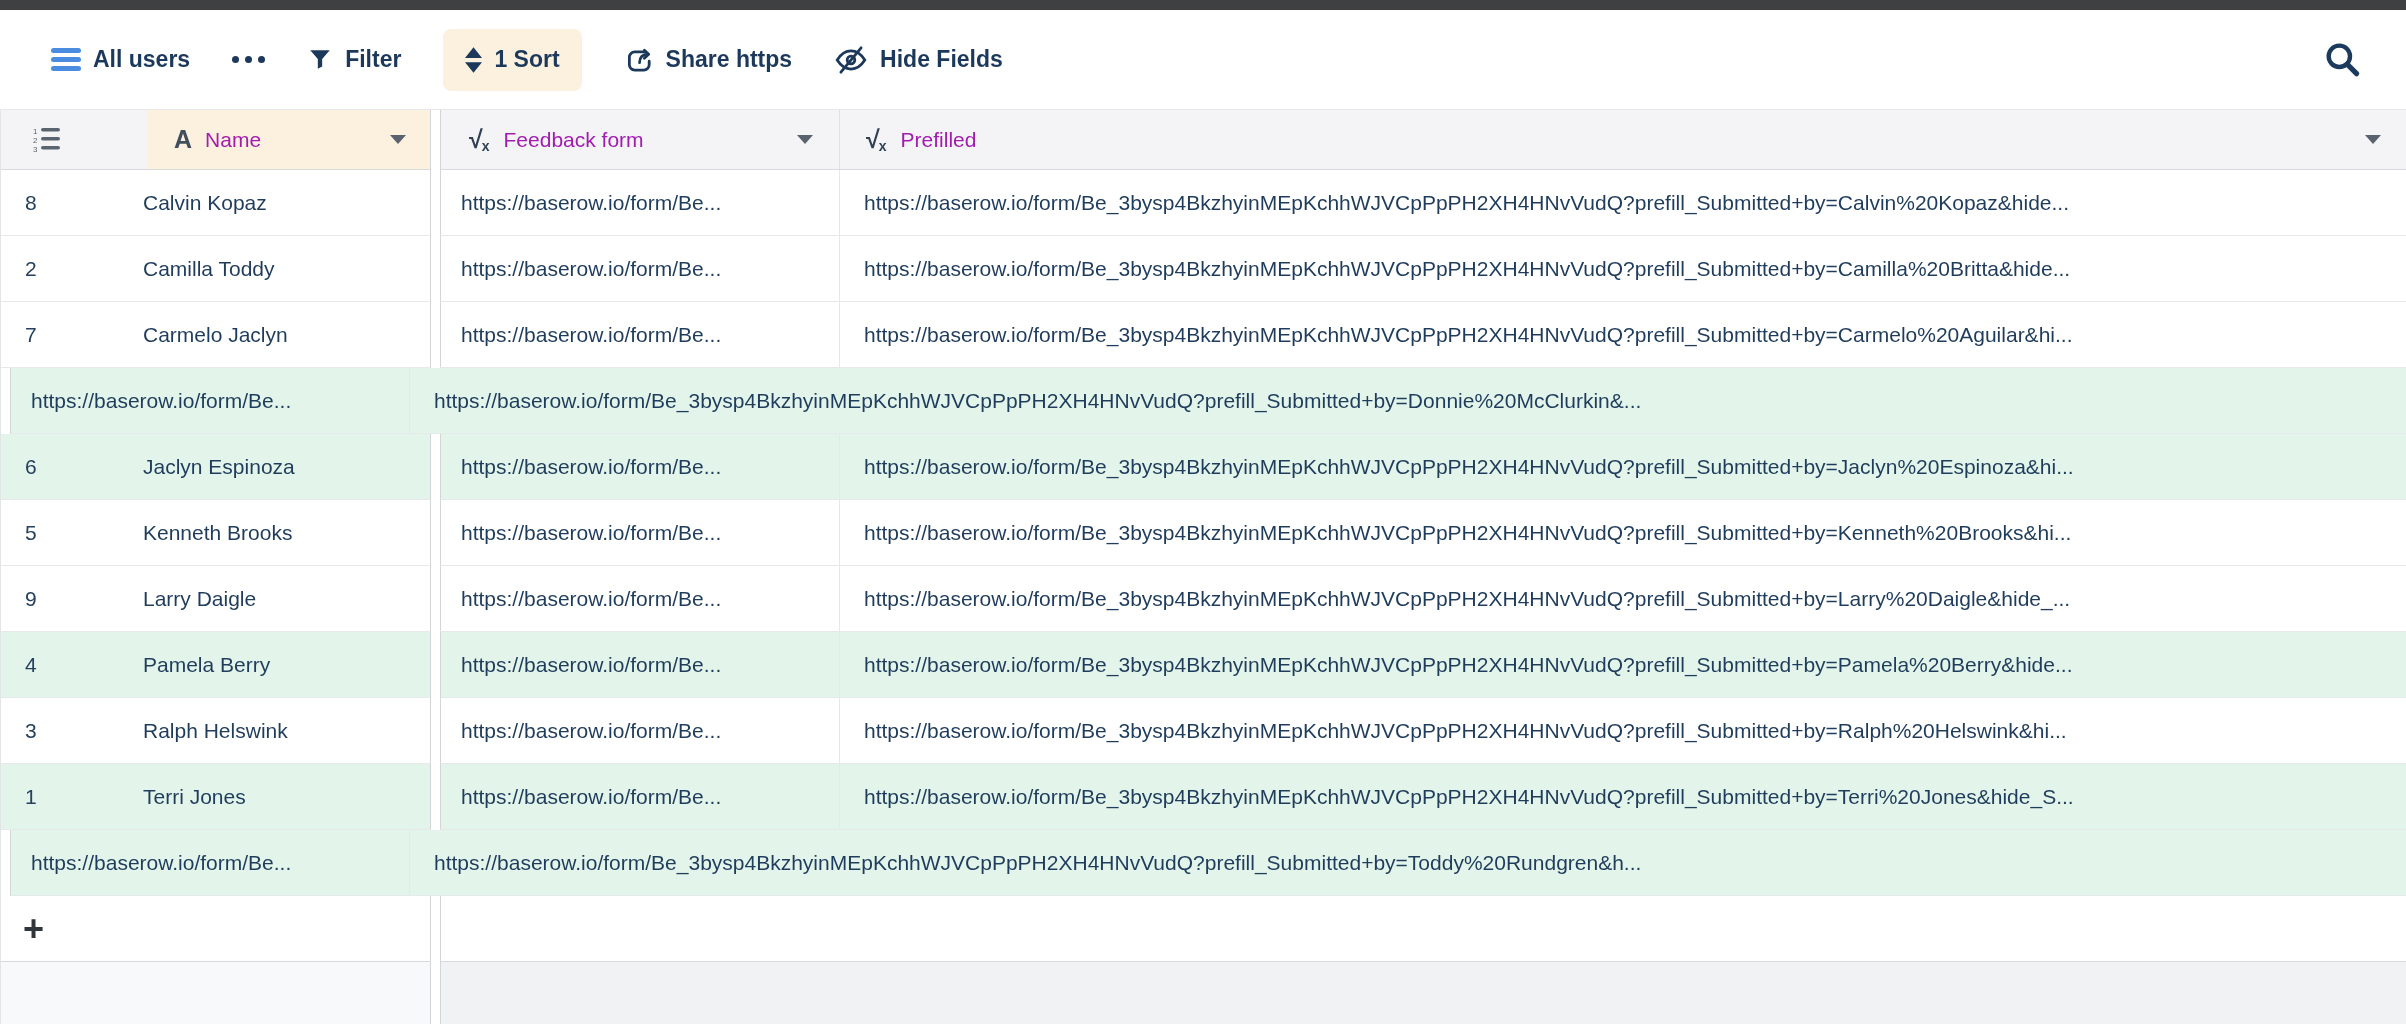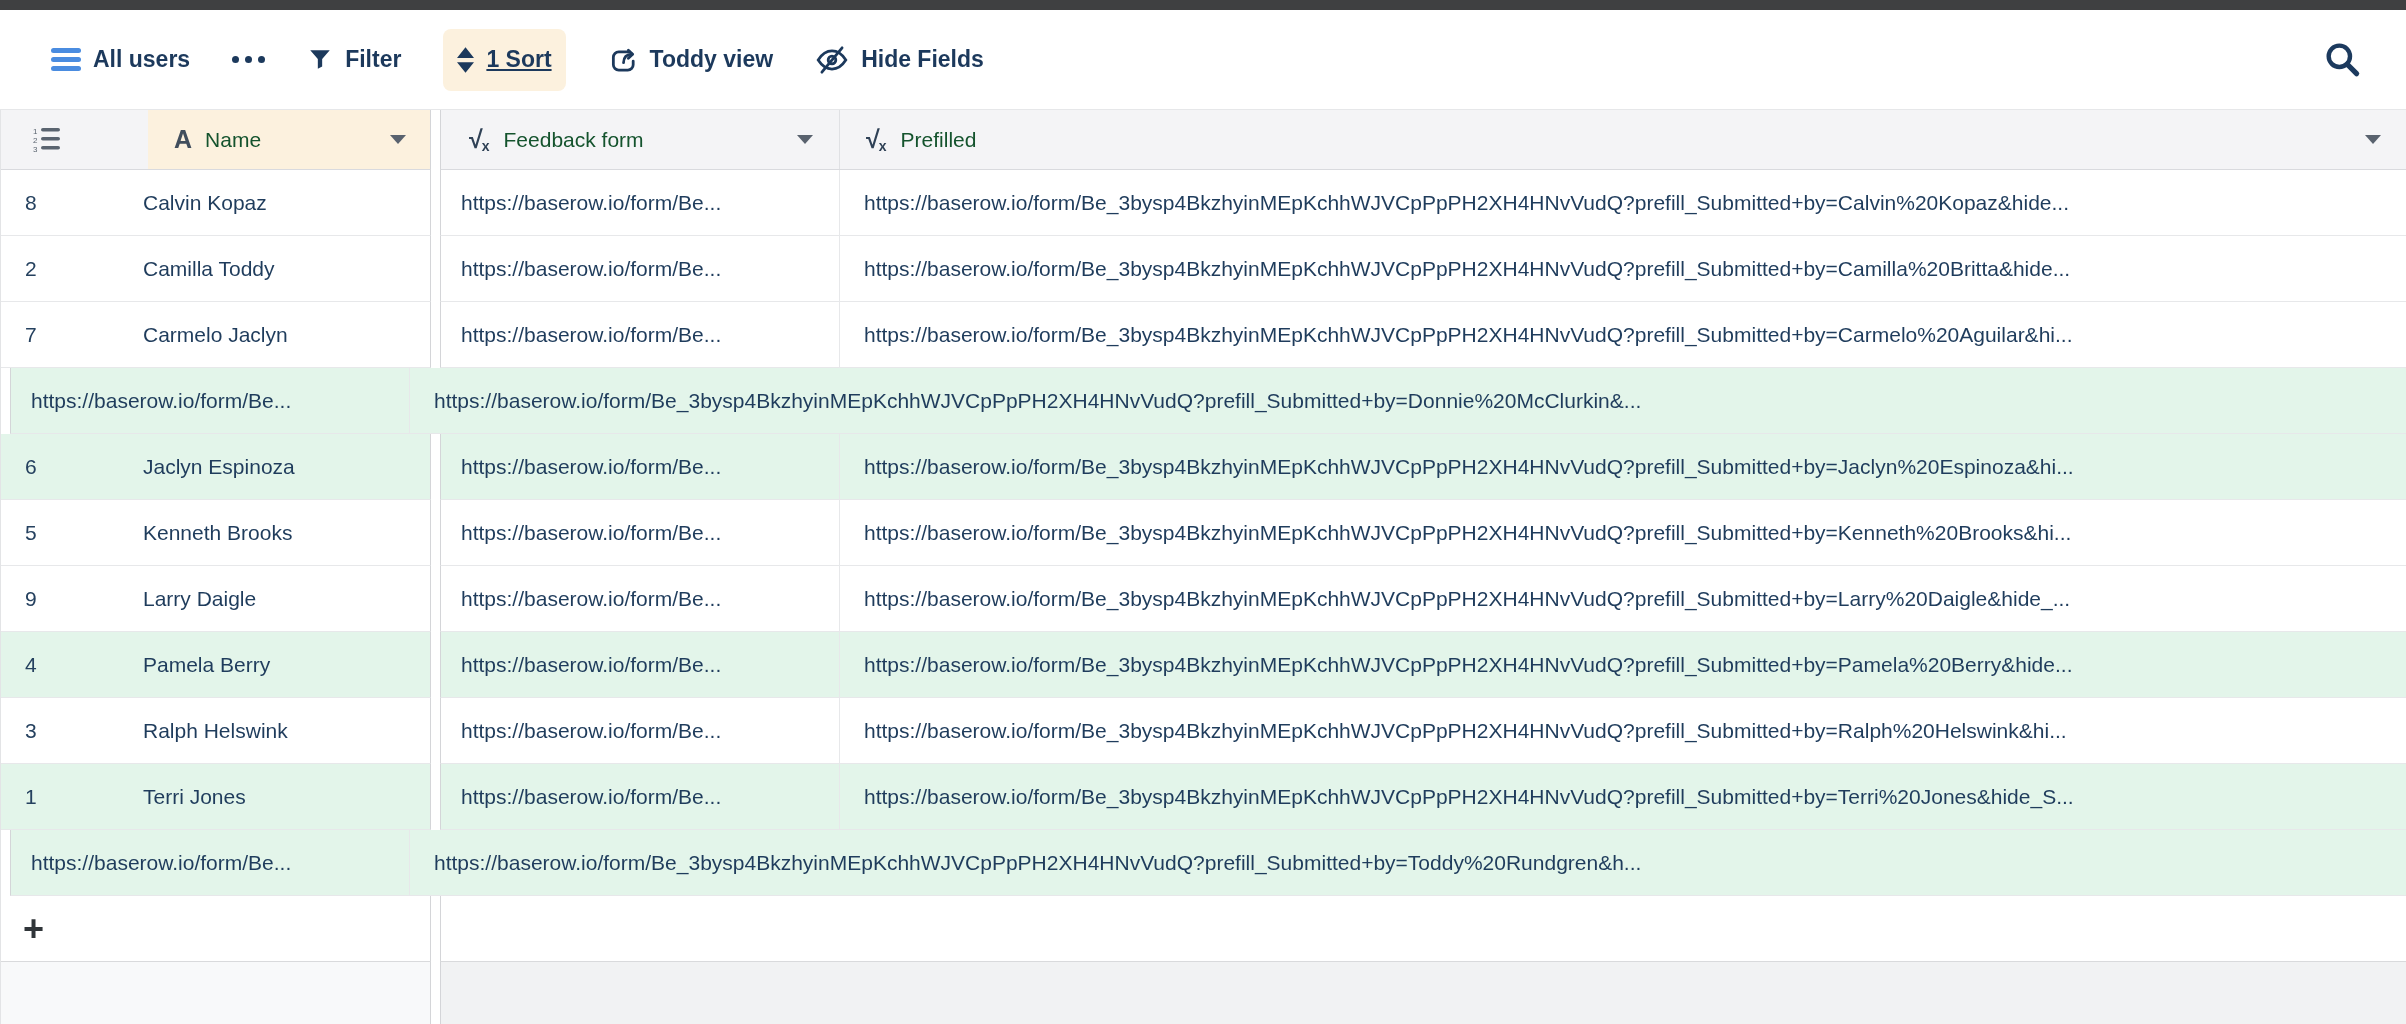--- a/index.html
+++ b/index.html
@@ -10,21 +10,21 @@
   }
   *{box-sizing:border-box; margin:0; padding:0;}
   html,body{width:2406px; height:1024px; overflow:hidden; background:#fff;
     font-family:"Liberation Sans","DejaVu Sans",sans-serif; color:var(--text-navy);}
   .topbar{height:10px; background:var(--topbar-bg);}
   
   .toolbar{height:100px; display:flex; align-items:center; padding-left:51px;
     border-bottom:1px solid #e6e7e9; background:#fff; gap:42px;}
   .titem{display:flex; align-items:center; gap:12px; font-size:23px; font-weight:600;
     color:var(--toolbar-text); cursor:pointer; white-space:nowrap;}
-  .btnbg{height:62px; border-radius:8px; padding:0 14px;text-decoration:underline;}
+  .btnbg{height:62px; border-radius:8px; padding:0 22px;}
   .sortbtn{background:var(--sort-bg);}
   .colorbtn{background:var(--color-bg);}
   .hamburger{display:flex; flex-direction:column; gap:4px; width:30px;}
   .hamburger i{display:block; height:5px; border-radius:2.5px; background:var(--accent-blue);}
   .dots{display:flex; gap:6px; align-items:center;}
   .dots i{width:7px; height:7px; border-radius:50%; background:var(--toolbar-text);}
   .searchwrap{margin-left:auto; margin-right:44px; display:flex; align-items:center; cursor:pointer;}
   svg.tico{display:block;}
   
   .grid{border-left:1px solid #e3e4e6;}
@@ -36,21 +36,21 @@
   .ghead{height:60px;}
   .ghead .lp,.ghead .rp{border-bottom:1px solid #d9dade; height:60px; background:var(--header-bg);}
   .ghead .lp{padding:0;}
   .h-index{flex:0 0 147px; height:100%; display:flex; align-items:center; padding-left:32px;}
   .h-name{flex:0 0 282px; height:100%; background:var(--name-header-bg); display:flex;
     align-items:center; padding-left:26px; padding-right:24px;}
   .h-feedback{flex:0 0 399px; height:100%; border-right:1px solid #e0e1e4; display:flex;
     align-items:center; padding-left:28px; padding-right:26px;}
   .h-prefilled{flex:1 1 auto; height:100%; display:flex; align-items:center;
     padding-left:26px; padding-right:26px; min-width:0;}
-  .hlabel{font-size:21px; color:#14532d; margin-left:13px; white-space:nowrap;}
+  .hlabel{font-size:21px; color:#a21caf; margin-left:13px; white-space:nowrap;}
   .chev{width:0; height:0; border-left:8px solid transparent; border-right:8px solid transparent;
     border-top:9px solid #59626e; margin-left:auto; cursor:pointer; flex:0 0 auto;}
   .aicon{font-size:25px; font-weight:700; color:#414e5d; line-height:1;}
   .ficon{font-weight:700; color:#2f4156; line-height:1; white-space:nowrap;}
   .ficon .root{font-size:25px;}
   .ficon .var{font-size:14px; position:relative; top:3px; left:-1px;}
   
   .row{height:66px;}
   .row .lp,.row .rp{height:66px; border-bottom:1px solid var(--line); background:#fff;}
   .row.hl .lp,.row.hl .rp{background:var(--row-green);}
@@ -101,21 +101,21 @@
         <path d="M8 0 16 10 0 10z M0 14 16 14 8 24z" fill="#1c395c"></path>
       </svg>
     <span>1 Sort</span>
   </div>
   <div class="titem">
     <svg class="tico" width="30" height="30" viewBox="0 0 28 28" fill="none" stroke="#1c395c" stroke-width="2.6" stroke-linecap="round" stroke-linejoin="round">
         <path d="M20 6.5H10a5 5 0 0 0-5 5v7a5 5 0 0 0 5 5h8.5a5 5 0 0 0 5-5v-3.5"></path>
         <path d="M14.5 16.5c.2-5.5 3.2-7.8 8-7.9"></path>
         <path d="M19 4.8 23 8.6l-4 3.8"></path>
       </svg>
-    <span>Toddy view</span>
+    <span>Share https</span>
   </div>
   <div class="titem">
     <svg class="tico" width="34" height="30" viewBox="0 0 32 28" fill="none" stroke="#1c395c" stroke-width="2.6" stroke-linecap="round">
         <path d="M3 14c3.5-5.5 8-8.5 13-8.5S25.5 8.5 29 14c-3.5 5.5-8 8.5-13 8.5S6.5 19.5 3 14z"></path>
         <circle cx="16" cy="14" r="3.6"></circle>
         <path d="M6.5 25.5 25.5 2.5"></path>
       </svg>
     <span>Hide Fields</span>
   </div>
   <div class="searchwrap">

